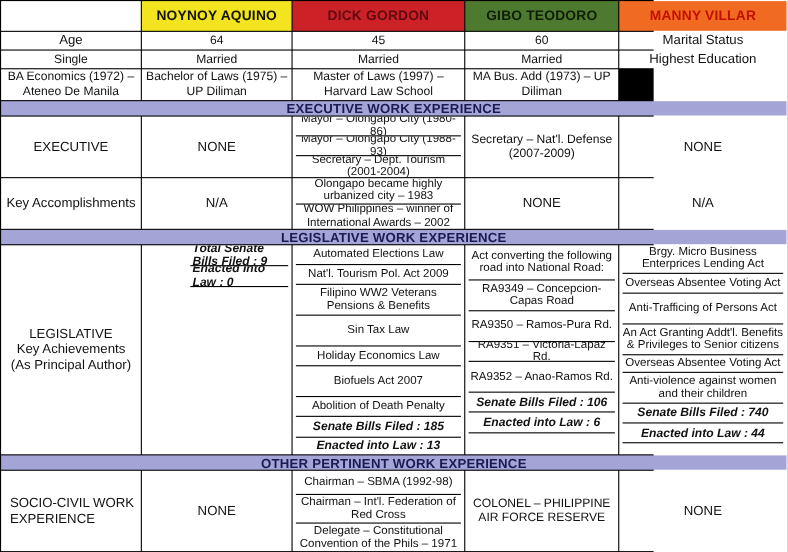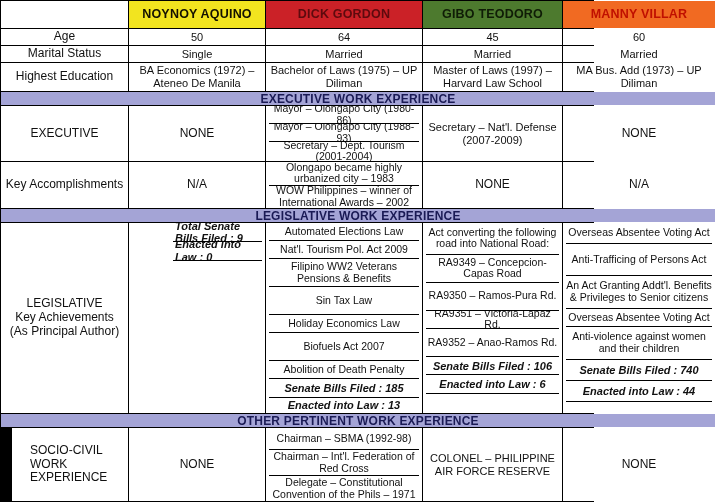--- a/index.html
+++ b/index.html
@@ -19,35 +19,34 @@
   .lbl { font-size: 12px; }
   .val { font-size: 11px; }
   .banner { grid-column: 1 / -1; background: #a4a4d6; color: #1a1a55; font-weight: bold; font-size: 12px; letter-spacing: .2px; display:flex; align-items:center; justify-content:center; line-height: 12px; }
   .stack { flex-direction: column; }
   .listcell { background:#fff; display:flex; flex-direction:column; overflow:hidden; }
   .sub { display:flex; align-items:center; justify-content:center; text-align:center; font-size:10.5px; line-height:1.12; border-bottom:1px solid #000; margin:0 3px; flex-shrink:1; flex-basis:0; overflow:hidden; }
   .sub:last-child { border-bottom: none; }
   .filler { border-bottom: none; }
   .bi { font-weight: bold; font-style: italic; font-size: 11px; }
   .leftalign { justify-content: flex-start; text-align: left; padding-left: 2px; margin-left: 44px; }
-  .lbl-left { justify-content: center; align-items: flex-start; text-align: left; padding-left: 18px; margin-left: 11px; }
+  .lbl-left { justify-content: center; align-items: flex-start; text-align: center; padding-left: 8px; }
 </style>
 </head>
 <body>
 
 <div class="table">
 
   <div class="cell"></div>
   <div class="cell hdr" style="background: rgb(242, 228, 31); color: rgb(20, 18, 0);">NOYNOY AQUINO</div>
   <div class="cell hdr" style="background: rgb(203, 33, 39); color: rgb(94, 10, 14);">DICK GORDON</div>
   <div class="cell hdr" style="background: rgb(77, 122, 46); color: rgb(15, 28, 6); text-align: center;">GIBO TEODORO</div>
   <div class="cell hdr" style="background: rgb(241, 106, 34); color: rgb(192, 16, 0);">MANNY VILLAR</div>
 
   <div class="cell lbl">Age</div>
-  <div class="cell val">50</div>
   <div class="cell val">64</div>
   <div class="cell val">45</div>
   <div class="cell val">60</div>
 
   <div class="cell lbl">Marital Status</div>
   <div class="cell val">Single</div>
   <div class="cell val">Married</div>
   <div class="cell val">Married</div>
   <div class="cell val">Married</div>
 
@@ -105,20 +104,21 @@
     <div class="sub" style="flex-grow:32">Act converting the following road into National Road:</div>
     <div class="sub" style="flex-grow:28">RA9349 – Concepcion-Capas Road</div>
     <div class="sub" style="flex-grow:28">RA9350 – Ramos-Pura Rd.</div>
     <div class="sub" style="flex-grow:18">RA9351 – Victoria-Lapaz Rd.</div>
     <div class="sub" style="flex-grow:28">RA9352 – Anao-Ramos Rd.</div>
     <div class="sub bi" style="flex-grow:18">Senate Bills Filed : 106</div>
     <div class="sub bi" style="flex-grow:18">Enacted into Law : 6</div>
     <div class="sub filler" style="flex-grow:20"></div>
   </div>
   <div class="listcell">
+    <div class="sub" style="flex-grow:26">Brgy. Micro Business Enterprices Lending Act</div>
     <div class="sub" style="flex-grow:18">Overseas Absentee Voting Act</div>
     <div class="sub" style="flex-grow:28">Anti-Trafficing of Persons Act</div>
     <div class="sub" style="flex-grow:28">An Act Granting Addt'l. Benefits &amp; Privileges to Senior citizens</div>
     <div class="sub" style="flex-grow:16">Overseas Absentee Voting Act</div>
     <div class="sub" style="flex-grow:28">Anti-violence against women and their children</div>
     <div class="sub bi" style="flex-grow:18">Senate Bills Filed : 740</div>
     <div class="sub bi" style="flex-grow:18">Enacted into Law : 44</div>
     <div class="sub filler" style="flex-grow:10"></div>
   </div>
 

